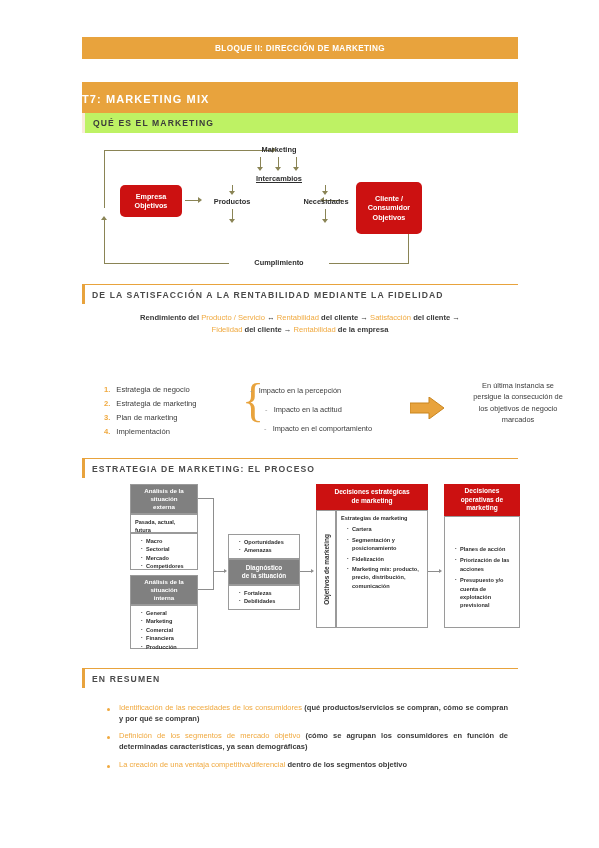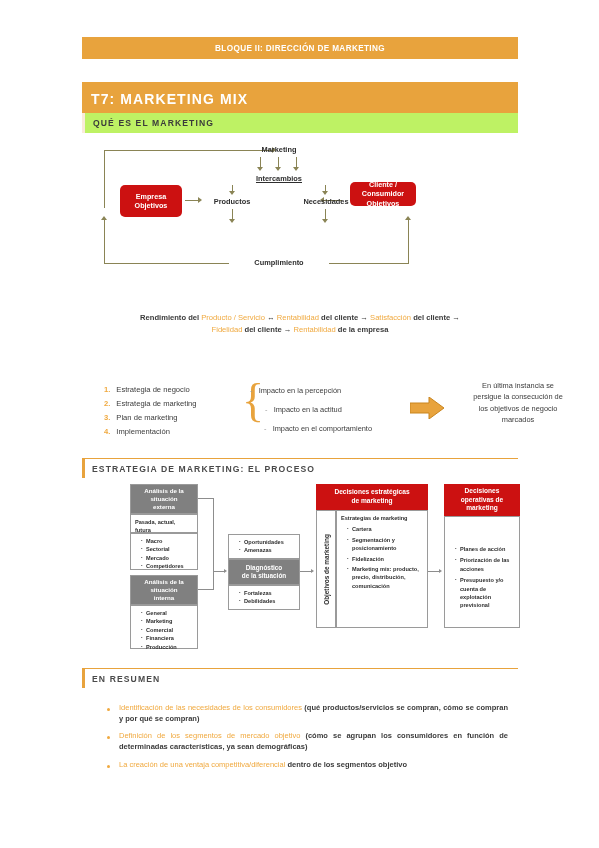--- a/index.html
+++ b/index.html
@@ -15,22 +15,22 @@
   .banner{
     position:absolute;left:82px;top:37px;width:436px;height:22px;
     background:#E8A33D;color:#ffffff;
     font-size:8.2px;font-weight:bold;letter-spacing:.35px;
     display:flex;align-items:center;justify-content:center;
   }
   
   .chapter{
     position:absolute;left:82px;top:82px;width:436px;height:34px;
     background:#E8A33D;color:#ffffff;
-    font-size:14px;font-weight:bold;letter-spacing:1.1px;
-    display:flex;align-items:center;padding-left:9px;box-sizing:border-box;
+    font-size:11px;font-weight:bold;letter-spacing:1.1px;
+    display:flex;align-items:center;box-sizing:border-box;
   }
   
   .sect{
     position:absolute;left:82px;width:436px;height:20px;
     display:flex;align-items:center;box-sizing:border-box;
     font-size:8.6px;letter-spacing:1.1px;color:#4a4a4a;
     border-left:3px solid #E8A33D;padding-left:7px;
   }
   .sect.cream{background:#bef264;border-left:3px solid #FAEBDA;padding-left:8px;
               color:#3b3b3b;font-weight:bold;}
@@ -127,21 +127,21 @@
     <div class="ar ar-u" style="left:19px;top:76px;"></div>
     <div class="ar ar-u" style="left:323px;top:76px;"></div>
 
     <div class="redbox" style="left:38px;top:45px;width:62px;height:32px;">
       <div>
         <div>Empresa</div>
         <div>Objetivos</div>
       </div>
     </div>
 
-    <div class="redbox" style="left:268px;top:42px;width:66px;height:24px;">
+    <div class="redbox" style="left:274px;top:42px;width:66px;height:52px;">
       <div>
         <div>Cliente /</div>
         <div>Consumidor</div>
         <div>Objetivos</div>
       </div>
     </div>
 
     <div class="ln lnh" style="left:103px;top:60px;width:14px;"></div>
     <div class="ar ar-r" style="left:116px;top:57px;"></div>
 
@@ -166,20 +166,21 @@
     <div class="ar ar-d" style="left:147px;top:51px;"></div>
     <div class="ln lnv" style="left:243px;top:45px;height:8px;"></div>
     <div class="ar ar-d" style="left:240px;top:51px;"></div>
 
     <div class="ln lnv" style="left:150px;top:69px;height:11px;"></div>
     <div class="ar ar-d" style="left:147px;top:79px;"></div>
     <div class="ln lnv" style="left:243px;top:69px;height:11px;"></div>
     <div class="ar ar-d" style="left:240px;top:79px;"></div>
   </div>
 
+  <div class="sect ruled" style="top:284px">DE LA SATISFACCIÓN A LA RENTABILIDAD MEDIANTE LA FIDELIDAD</div>
 
   <div class="t ctr" style="left:82px;top:312px;width:436px;font-size:7.6px;line-height:1.6;">
     <span class="bold">Rendimiento del </span><span class="or">Producto / Servicio</span><span class="bold"> ↔ </span><span class="or">Rentabilidad</span><span class="bold"> del cliente → </span><span class="or">Satisfacción</span><span class="bold"> del cliente →</span><br>
     <span class="or">Fidelidad</span><span class="bold"> del cliente → </span><span class="or">Rentabilidad</span><span class="bold"> de la empresa</span>
   </div>
 
 
   <div>
     <div class="numrow" style="left:104px;top:385px;">
       <b>1.</b><span>Estrategia de negocio</span>

